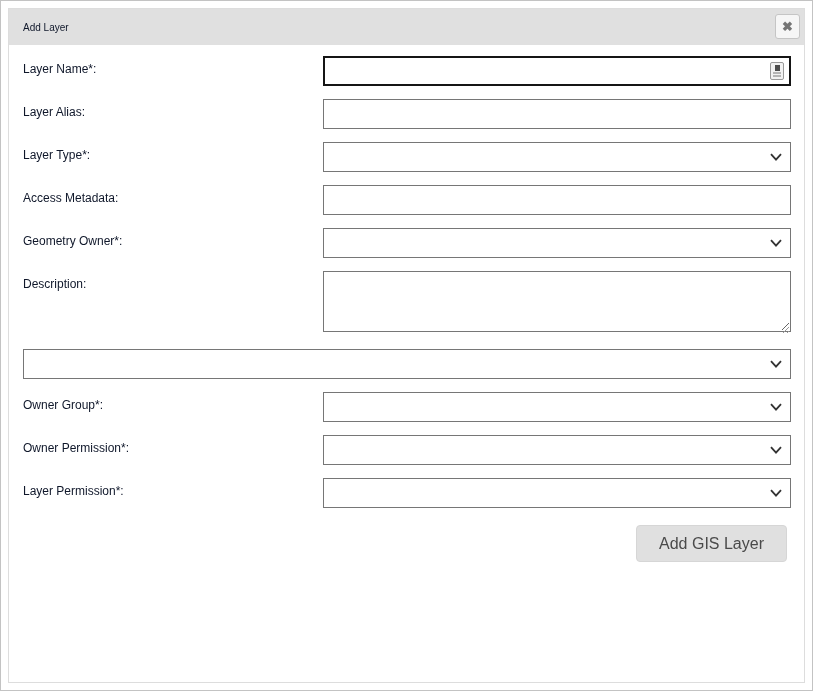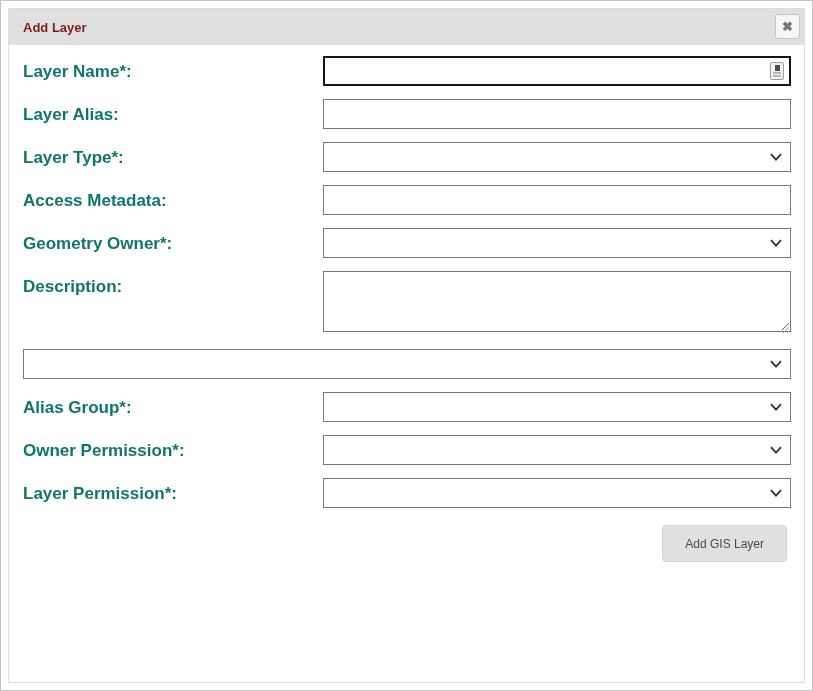--- a/index.html
+++ b/index.html
@@ -19,23 +19,23 @@
   }
   .titlebar {
     height: 36px;
     background: #e0e0e0;
     position: relative;
     display: flex;
     align-items: center;
     padding-left: 14px;
   }
   .titlebar .title {
-    font-size: 13px;
-    font-weight: bold;
-    color: #7f1d1d;
+    font-size: 10px;
+    font-weight: normal;
+    color: #0f172a;
   }
   .close-btn {
     position: absolute;
     top: 5px; right: 4px;
     width: 25px; height: 25px;
     background: #f6f6f6;
     border: 1px solid #c5c5c5;
     border-radius: 3px;
     display: flex; align-items: center; justify-content: center;
     cursor: pointer;
@@ -47,23 +47,23 @@
     font-weight: bold;
     line-height: 1;
   }
 
   .content { padding: 11px 13px 0 14px; }
 
   .row { display: flex; align-items: flex-start; margin-bottom: 13px; }
   .lbl {
     width: 300px;
     flex: 0 0 300px;
-    font-size: 17px;
-    font-weight: bold;
-    color: #0f766e;
+    font-size: 12px;
+    font-weight: normal;
+    color: #0f172a;
     padding-top: 6px;
   }
   .ctrl { flex: 1; position: relative; }
 
   .txt, .sel, .ta {
     width: 100%;
     height: 30px;
     border: 1px solid #767676;
     background: #fff;
     font-family: "Liberation Sans", sans-serif;
@@ -111,21 +111,21 @@
 
   .btn-row { text-align: right; margin-top: 17px; padding-right: 4px; }
   .submit-btn {
     display: inline-block;
     height: 37px;
     padding: 0 22px;
     background: #e0e0e0;
     border: 1px solid #d6d6d6;
     border-radius: 4px;
     font-family: "Liberation Sans", sans-serif;
-    font-size: 12px;
+    font-size: 16px;
     color: #4a4a4a;
     cursor: pointer;
   }
 </style>
 </head>
 <body>
 
 <div class="dialog">
   <div class="panel">
 
@@ -189,21 +189,21 @@
 
   <div class="row">
     <div class="ctrl"><select class="sel"><option></option></select><span class="chev">
                 <svg width="12" height="8" viewBox="0 0 12 8">
                   <path d="M1 1.2 L6 6.6 L11 1.2" fill="none" stroke="#333" stroke-width="1.8"></path>
                 </svg>
               </span></div>
   </div>
 
   <div class="row">
-    <label class="lbl">Alias Group*:</label>
+    <label class="lbl">Owner Group*:</label>
     <div class="ctrl"><select class="sel"><option></option></select><span class="chev">
                 <svg width="12" height="8" viewBox="0 0 12 8">
                   <path d="M1 1.2 L6 6.6 L11 1.2" fill="none" stroke="#333" stroke-width="1.8"></path>
                 </svg>
               </span></div>
   </div>
 
   <div class="row">
     <label class="lbl">Owner Permission*:</label>
     <div class="ctrl"><select class="sel"><option></option></select><span class="chev">

